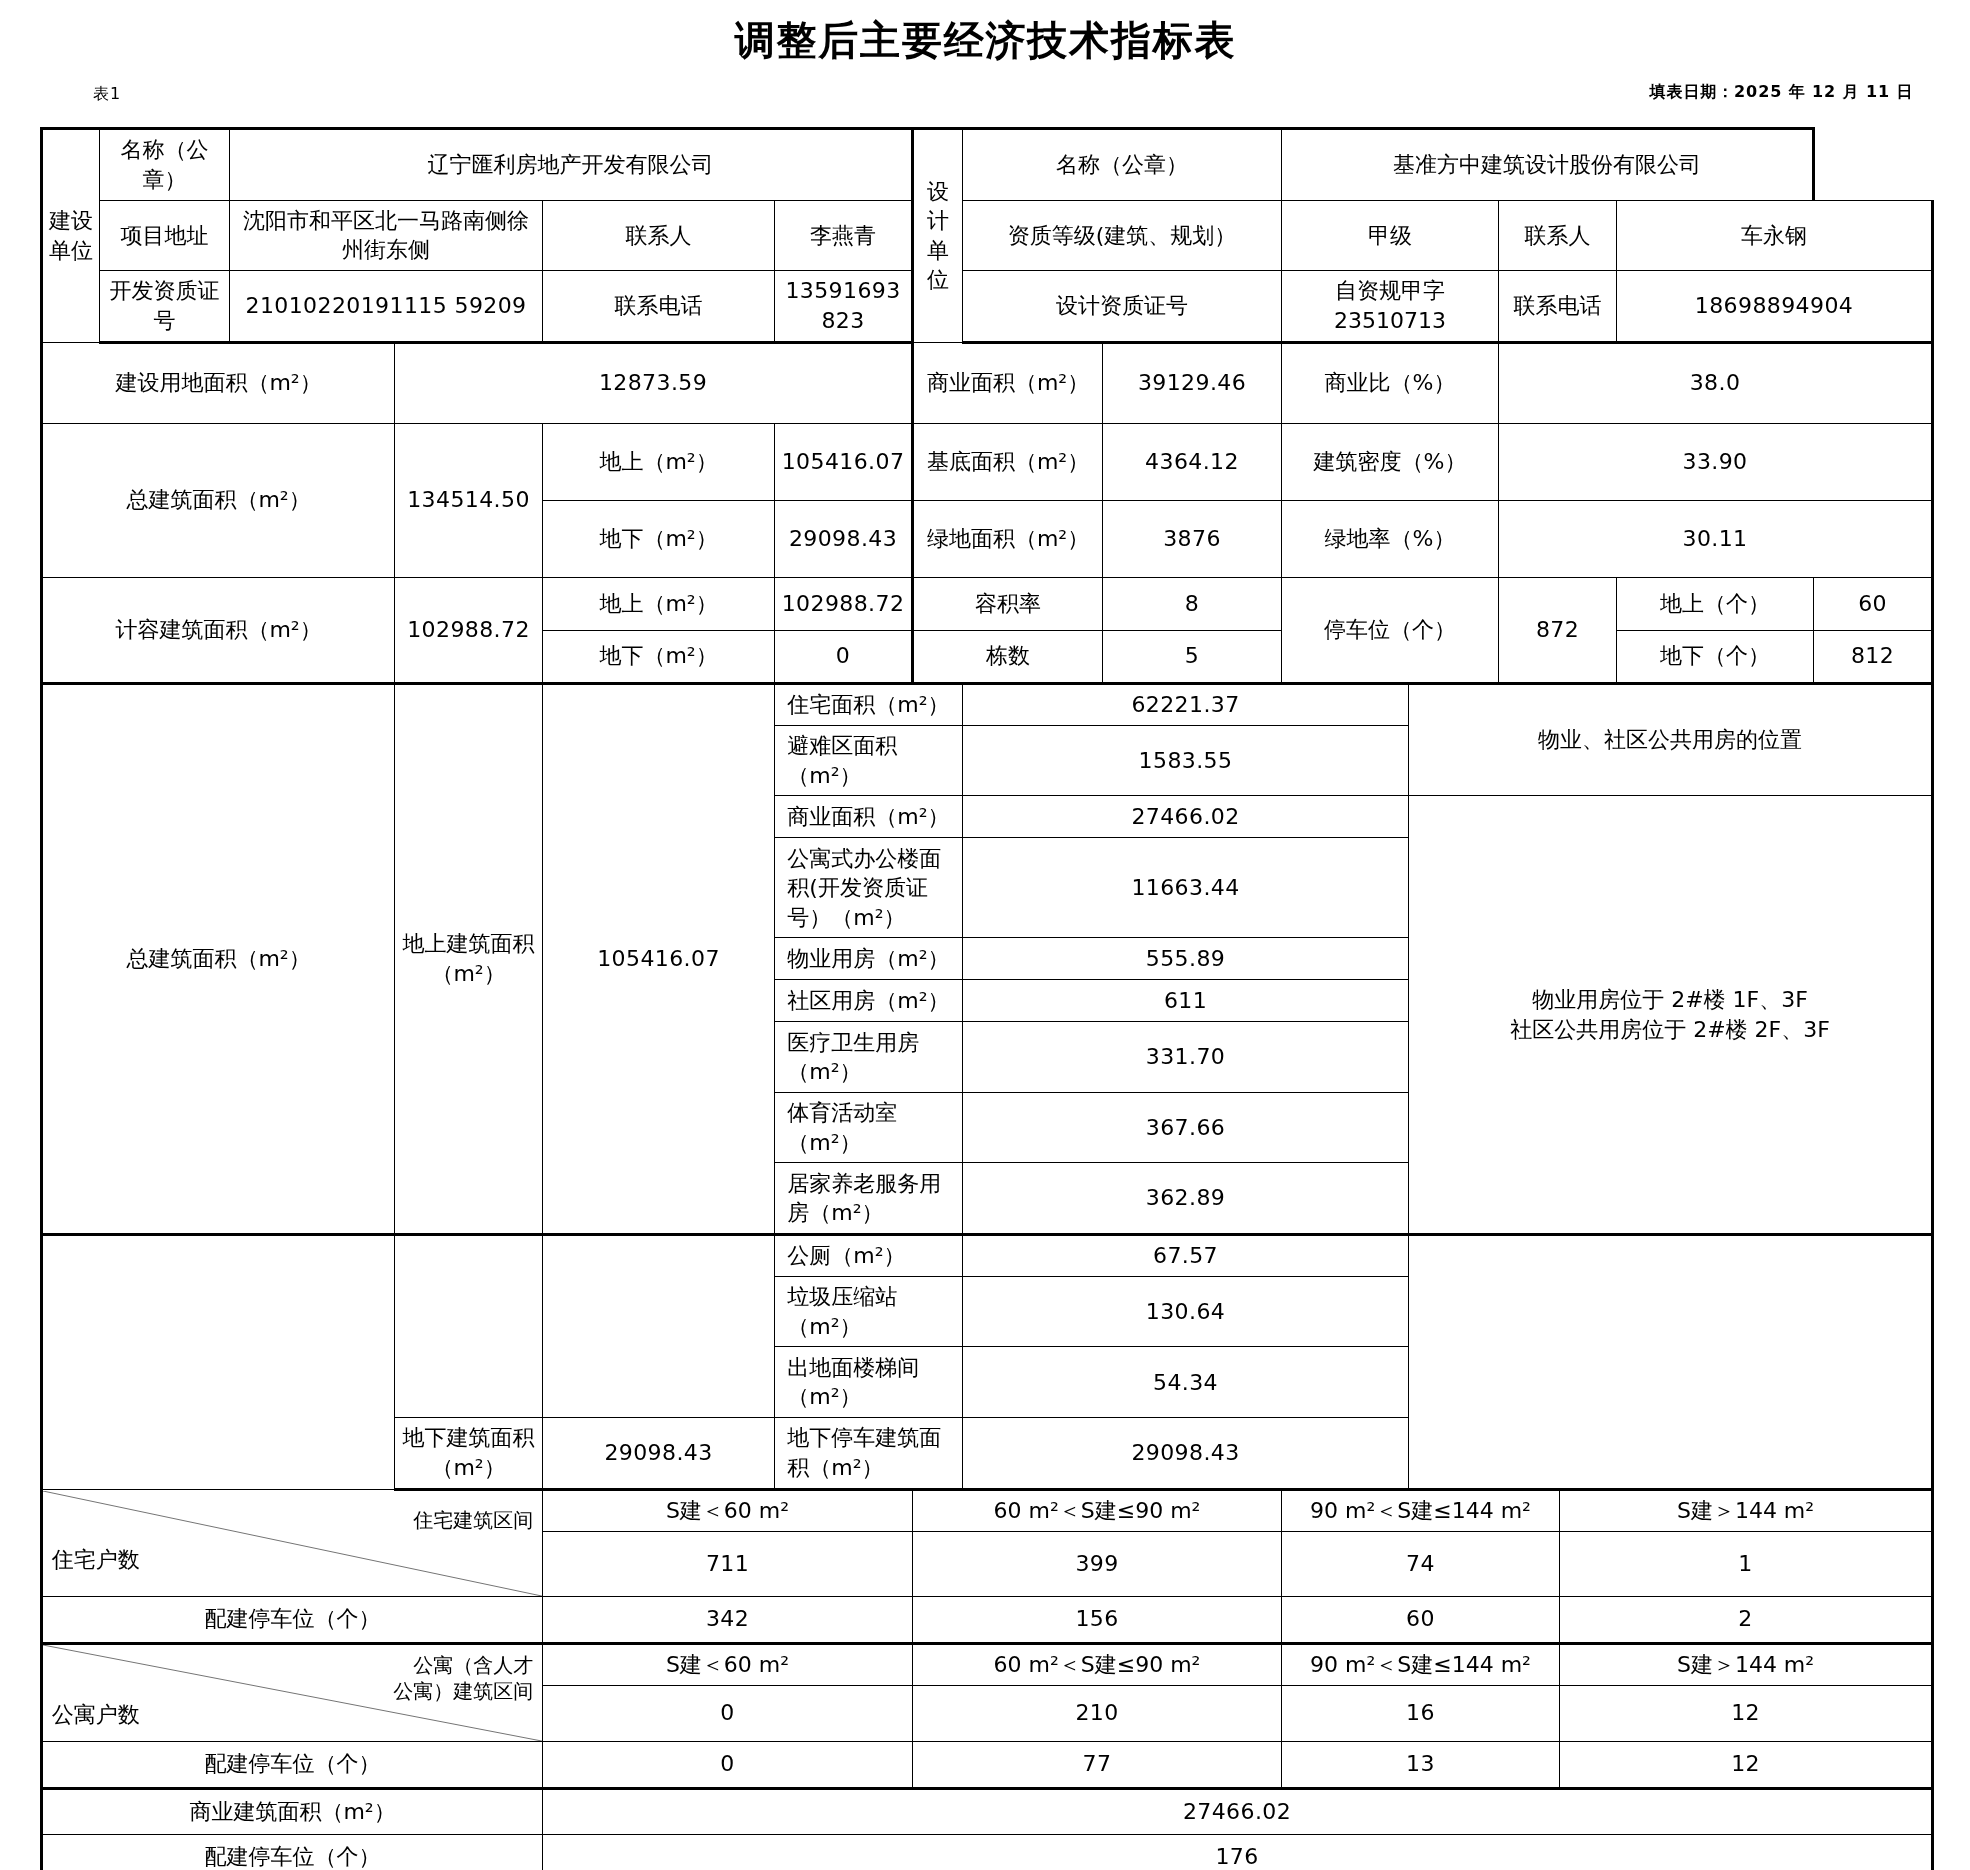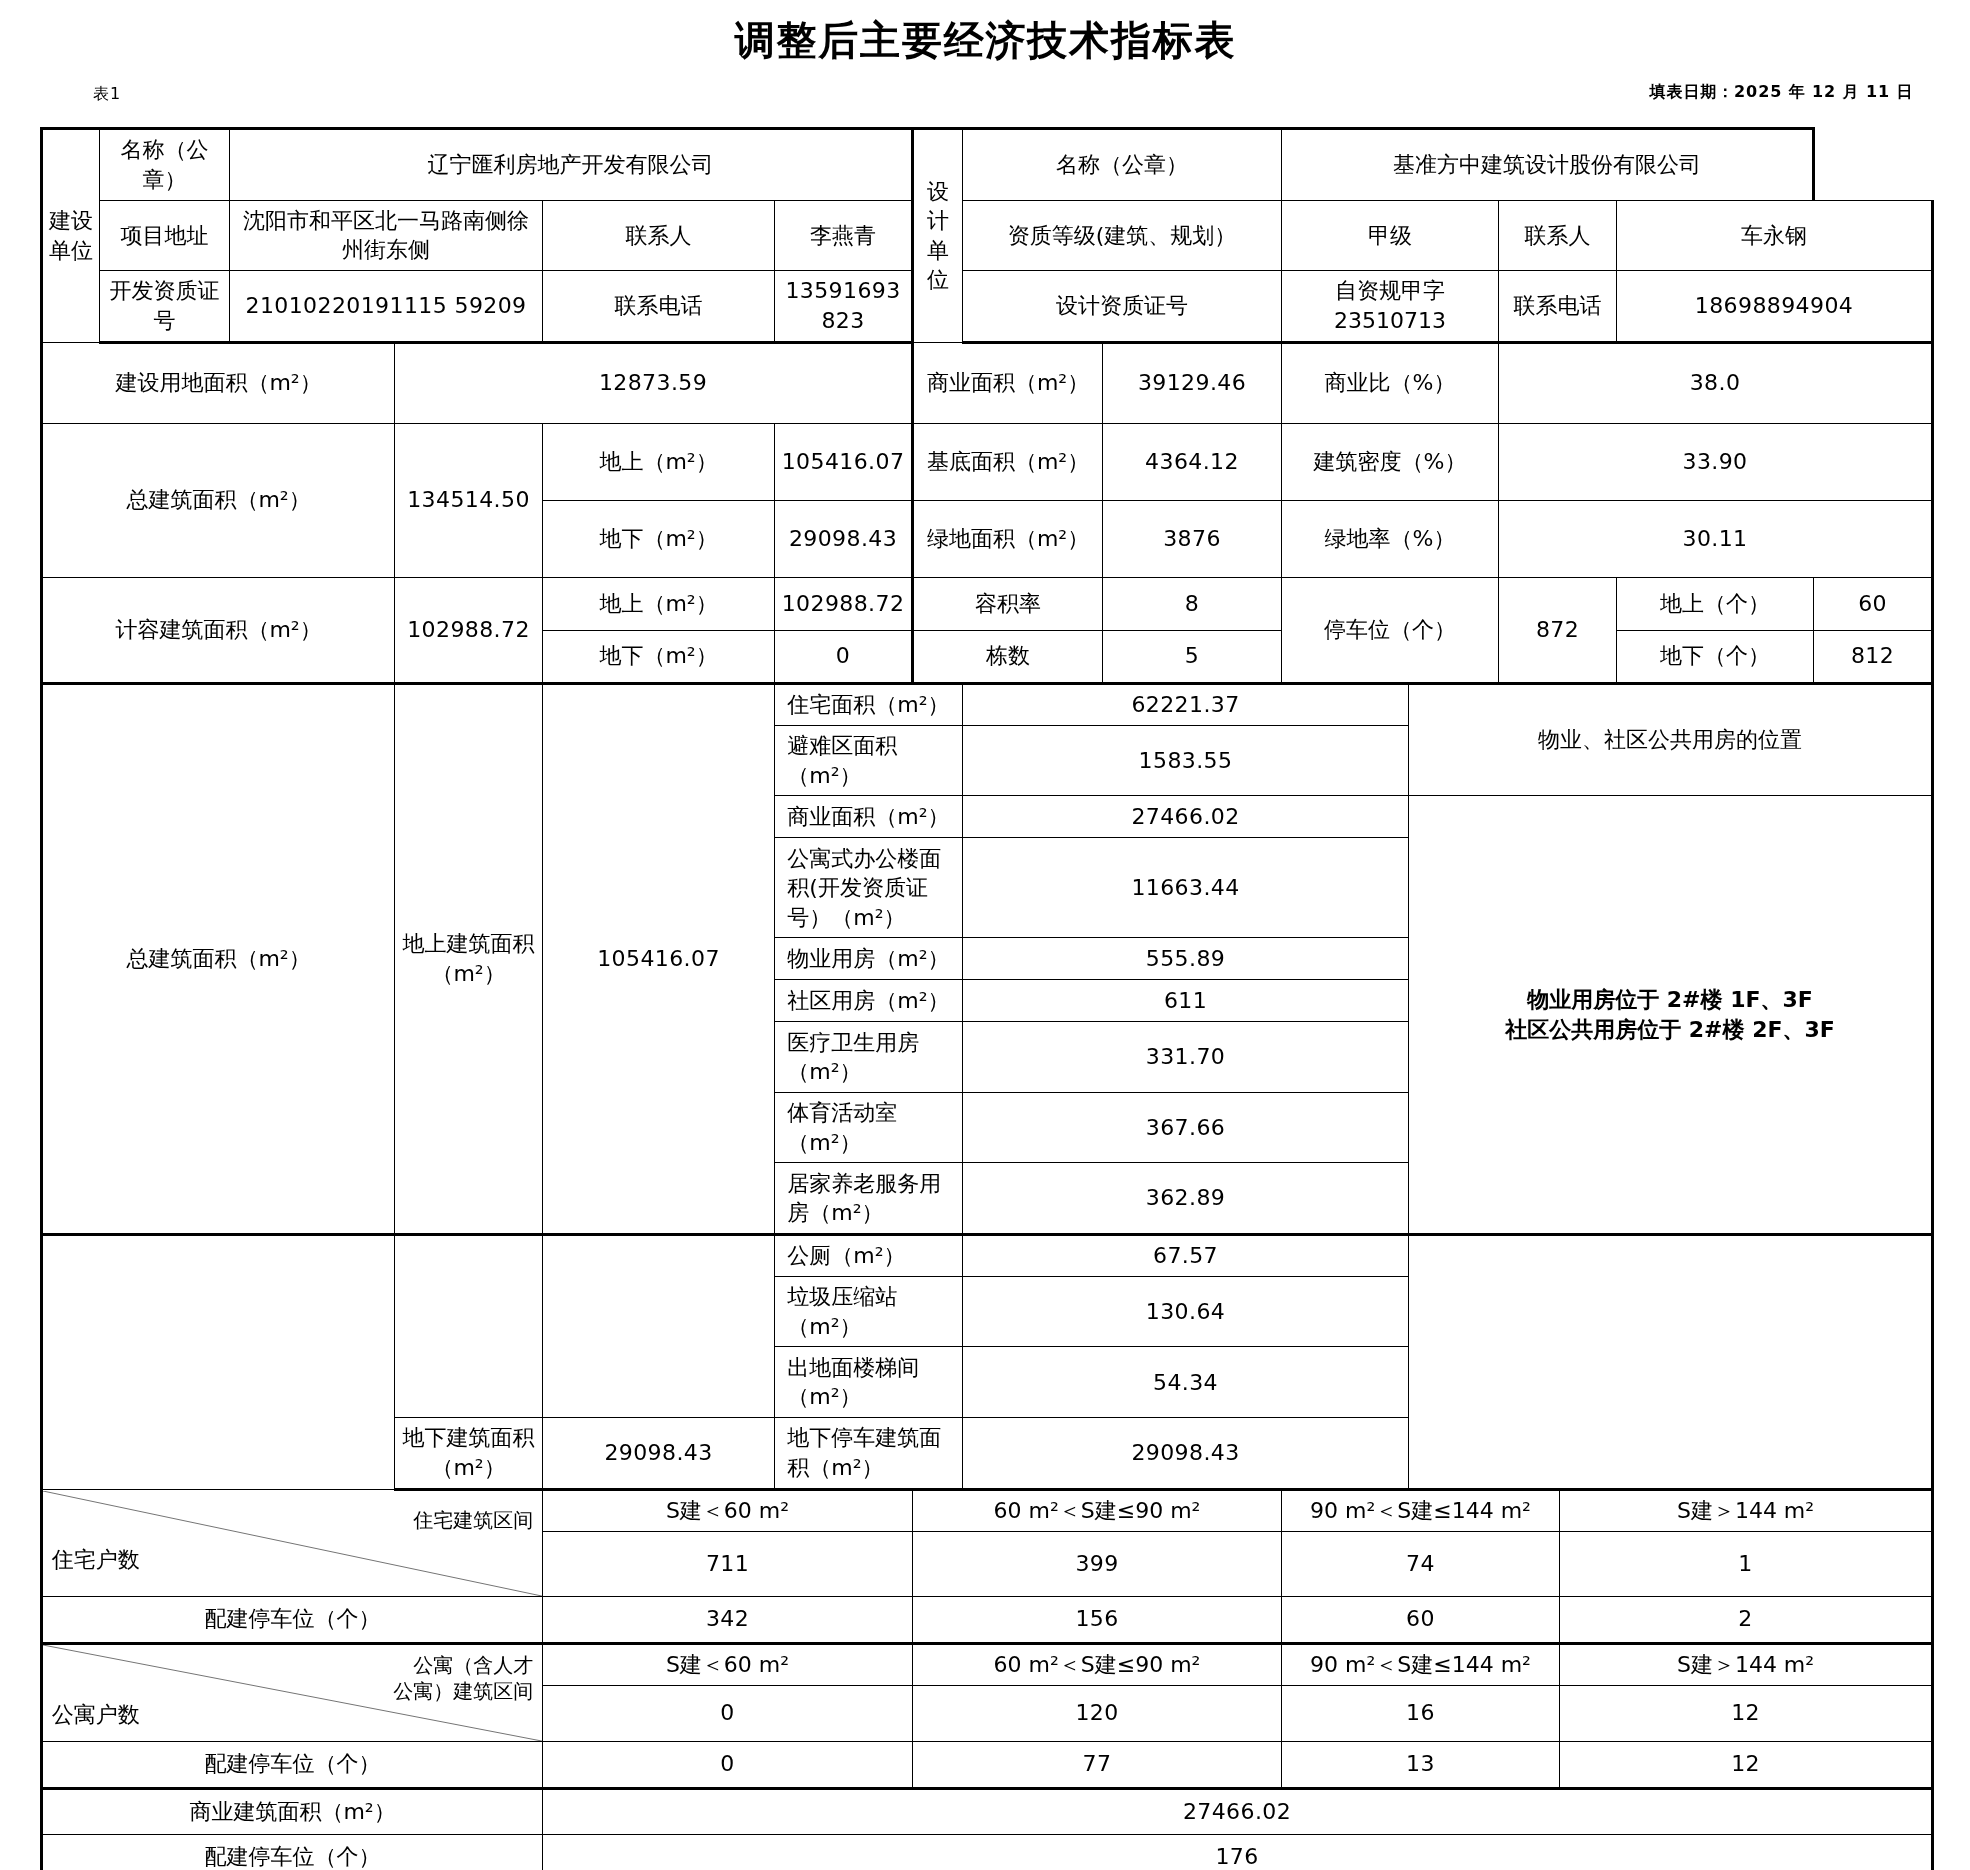--- a/index.html
+++ b/index.html
@@ -58,21 +58,21 @@
     position:absolute; right:8.8px; top:16%;
     font-size:20px; white-space:nowrap;
   }
   .diag .botleft {
     position:absolute; left:8.8px; bottom:20%;
     font-size:22px; white-space:nowrap;
   }
   .diag.two .topright { top:8%; line-height:1.3; text-align:right; }
   .diag.two .botleft { bottom:12%; }
 
-  .loc-note { line-height:2.0; font-size:24px;font-weight:bold; }
+  .loc-note { line-height:2.0; font-size:24px; }
 </style>
 </head>
 <body>
 
 <div class="page">
 
   <div class="doc-title">调整后主要经济技术指标表</div>
 
   <div class="subhead">
     <span class="left">表1</span>
@@ -283,21 +283,21 @@
         </span>
         <span class="botleft">公寓户数</span>
       </td>
       <td colspan="2" class="tiny">S建＜60 m²</td>
       <td colspan="3" class="tiny">60 m²＜S建≤90 m²</td>
       <td colspan="3" class="tiny">90 m²＜S建≤144 m²</td>
       <td colspan="3" class="tiny thick-right">S建＞144 m²</td>
     </tr>
     <tr style="height:56px">
       <td colspan="2" class="num">0</td>
-      <td colspan="3" class="num">120</td>
+      <td colspan="3" class="num">210</td>
       <td colspan="3" class="num">16</td>
       <td colspan="3" class="num thick-right">12</td>
     </tr>
     <tr style="height:47px">
       <td colspan="4" class="thick-left thick-bottom">配建停车位（个）</td>
       <td colspan="2" class="thick-bottom num">0</td>
       <td colspan="3" class="thick-bottom num">77</td>
       <td colspan="3" class="thick-bottom num">13</td>
       <td colspan="3" class="thick-bottom thick-right num">12</td>
     </tr>

